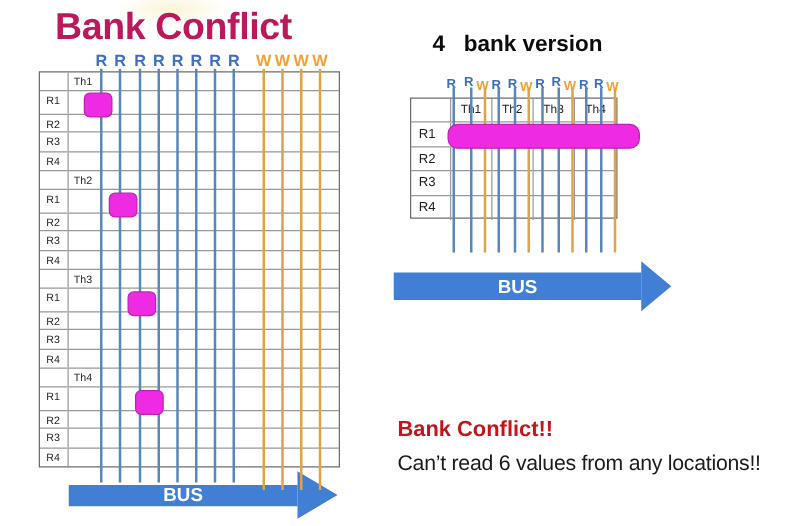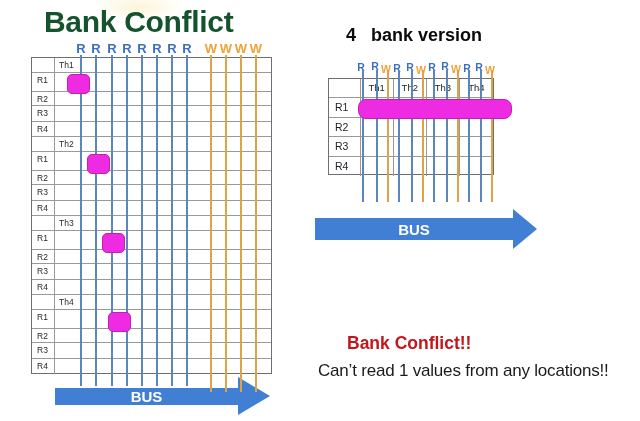--- a/index.html
+++ b/index.html
@@ -1,20 +1,20 @@
 <!DOCTYPE html>
 <html><head>
 <meta charset="utf-8">
 <style>
   html,body{margin:0;padding:0;background:#ffffff;}
   #canvas{position:relative;width:640px;height:421px;background:#ffffff;overflow:hidden;
           font-family:"Liberation Sans", sans-serif;}
   
   #page-title{position:absolute;left:44px;top:5px;margin:0;font-size:30px;font-weight:bold;
-              letter-spacing:-0.3px;color:#14532d;}
+              letter-spacing:-0.3px;color:#be185d;}
   #title-blob{position:absolute;left:92px;top:-6px;width:92px;height:26px;border-radius:50%;
               background:radial-gradient(ellipse at center,#FAF2CC 0%,rgba(250,242,204,0) 70%);opacity:.8;}
   
   #left-table{position:absolute;left:31px;top:57px;width:241px;height:317px;
               border:1px solid #6E6E6E;box-sizing:border-box;z-index:1;background:#fff;}
   .ltr{display:flex;box-sizing:border-box;border-bottom:1px solid #999;}
   .ltr:last-child{border-bottom:none;}
   .lc{width:23px;box-sizing:border-box;border-right:1px solid #999;font-size:8.5px;
       padding:2px 0 0 5px;color:#26262E;}
   .thl{font-size:8.5px;padding:2px 0 0 4px;color:#26262E;}
@@ -35,21 +35,21 @@
   .hl.left{font-size:13px;top:41px;}
   .hl.right{font-size:10.5px;}
   
   .blk{position:absolute;z-index:4;border-radius:5px;box-sizing:border-box;}
   
   .bus-body{position:absolute;display:flex;align-items:center;justify-content:center;
             color:#fff;font-weight:bold;z-index:2;}
   .bus-head{position:absolute;width:0;height:0;z-index:2;}
   
   #annotation{position:absolute;left:318px;top:333px;width:322px;}
-  #annotation .red{font-size:17.5px;font-weight:bold;margin-bottom:6px;margin-left:29px;}
+  #annotation .red{font-size:17.5px;font-weight:bold;margin-bottom:6px;}
   #annotation .line{font-size:17px;line-height:22px;color:#1b1b1b;letter-spacing:-0.2px;}
   
   #right-title{position:absolute;left:346px;top:25px;font-size:18px;font-weight:bold;color:#0b0b0b;}
   #right-title .sp{margin-left:15px;}
 </style>
 </head>
 <body>
 
 <div id="canvas">
 
@@ -236,16 +236,16 @@
     <div class="blk" id="right-block" style="left: 358px; top: 99px; width: 154px; height: 20px; border-radius: 8px; background: rgb(238, 43, 227); border: 1.5px solid rgb(193, 32, 180);"></div>
     <div class="bus-body" id="right-bus-body" style="left: 315px; top: 218px; width: 198px; height: 22px; font-size: 15px; background: rgb(65, 127, 212);">
       <span>BUS</span>
     </div>
     <div class="bus-head" id="right-bus-head" style="left:513px;top:209px;
          border-left:24px solid #417FD4;border-top:20px solid transparent;border-bottom:20px solid transparent;"></div>
   </div>
 
   <div id="annotation">
     <div class="red" style="color: rgb(196, 22, 26);">Bank Conflict!!</div>
-    <div class="line">Can’t read 1 values from any locations!!</div>
+    <div class="line">Can’t read 6 values from any locations!!</div>
   </div>
 
 </div>
 
 </body></html>

